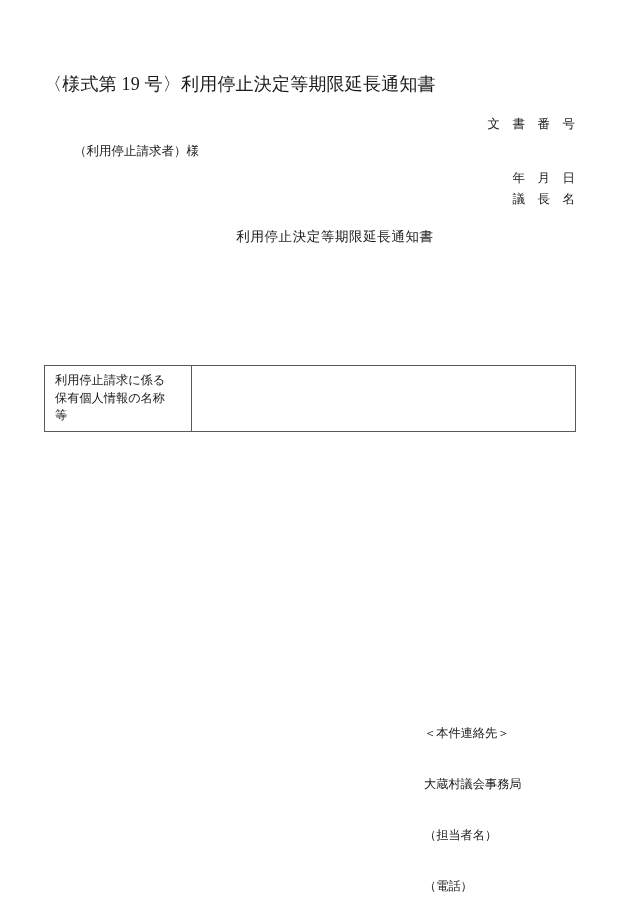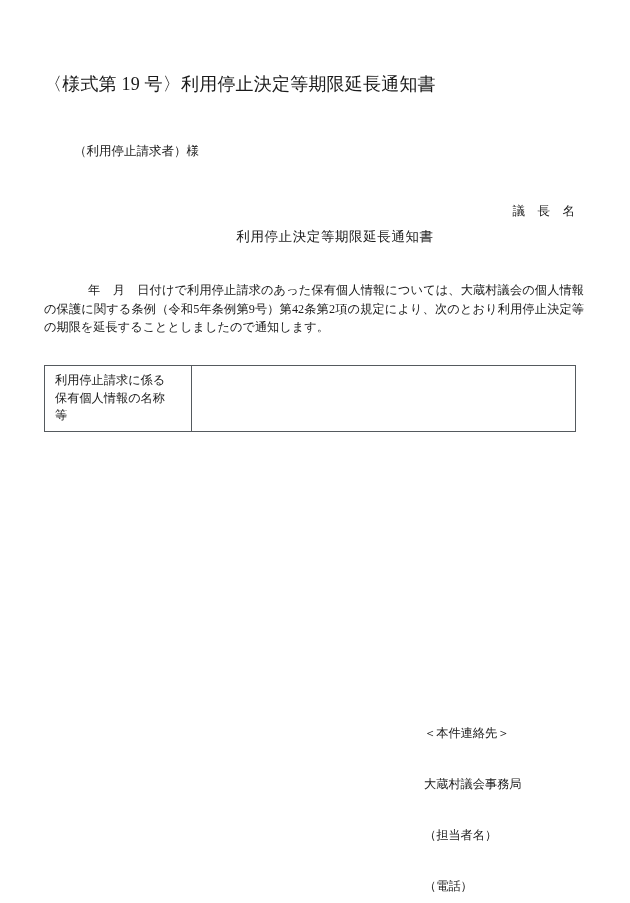--- a/index.html
+++ b/index.html
@@ -54,21 +54,20 @@
     white-space: nowrap;
   }
 
   
   .issuer {
     position: absolute;
     right: 55px;
     top: 191px;
     font-size: 12.5px;
     white-space: pre;
-    margin-top: 12px;
   }
 
   
   .doc-title {
     position: absolute;
     left: 0;
     right: 0;
     top: 228px;
     text-align: center;
     font-size: 13.5px;
@@ -139,30 +138,31 @@
   }
   .contact div { white-space: pre; }
 </style>
 </head>
 <body>
 
 <div class="page">
 
   <div class="form-no">〈様式第 19 号〉利用停止決定等期限延長通知書</div>
 
+  <div class="doc-meta">
+    <div>文　書　番　号</div>
+    <div>年　月　日</div>
+  </div>
 
   <div class="addressee">（利用停止請求者）様</div>
 
   <div class="issuer">議　長　名</div>
 
   <div class="doc-title">利用停止決定等期限延長通知書</div>
 
-  <div class="body-text">
-    <span class="indent">年　月　日付けで利用停止請求のあった保有個人情報については、大蔵村議会の個人情報の保護に関する条例（令和5年条例第9号）第42条第2項の規定により、次のとおり利用停止決定等の期限を延長することとしましたので通知します。</span>
-  </div>
 
   <table class="info-table">
     <tbody>
       <tr class="row-name">
         <td class="label top" style="white-space: pre-line;">利用停止請求に係る
 保有個人情報の名称
 等</td>
         <td class="value">
           <span class="value-inner"></span>
         </td>

